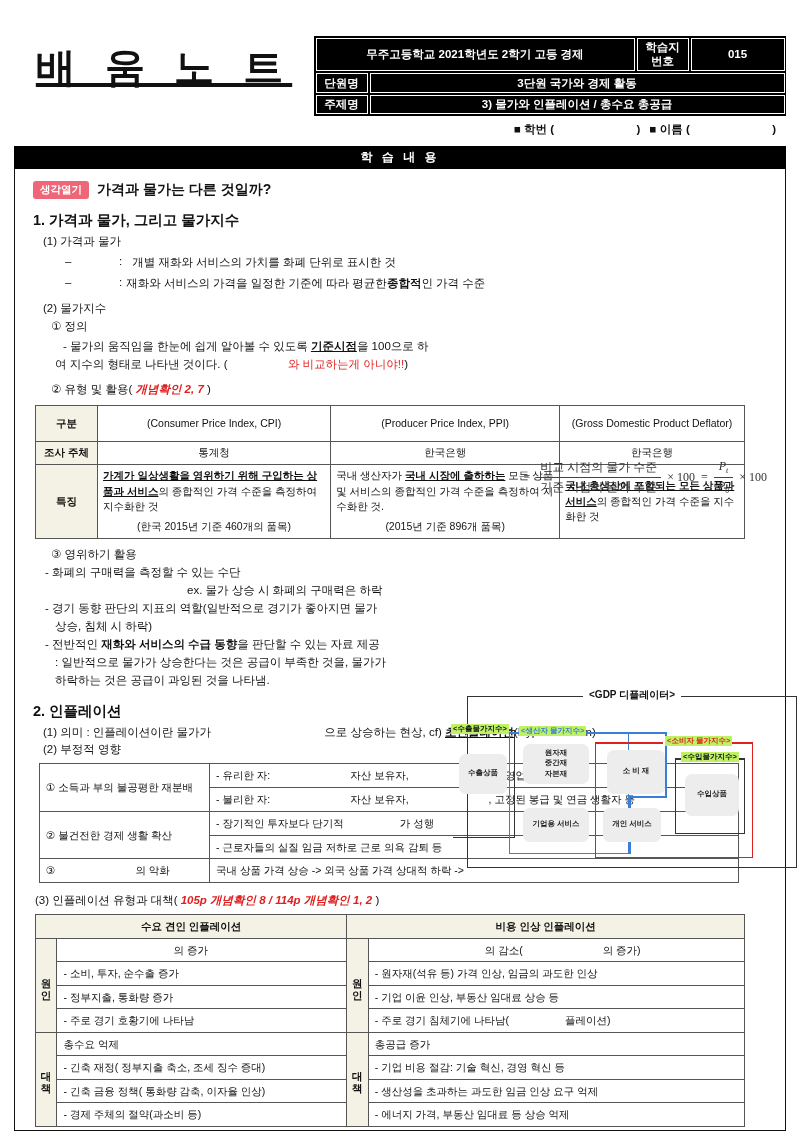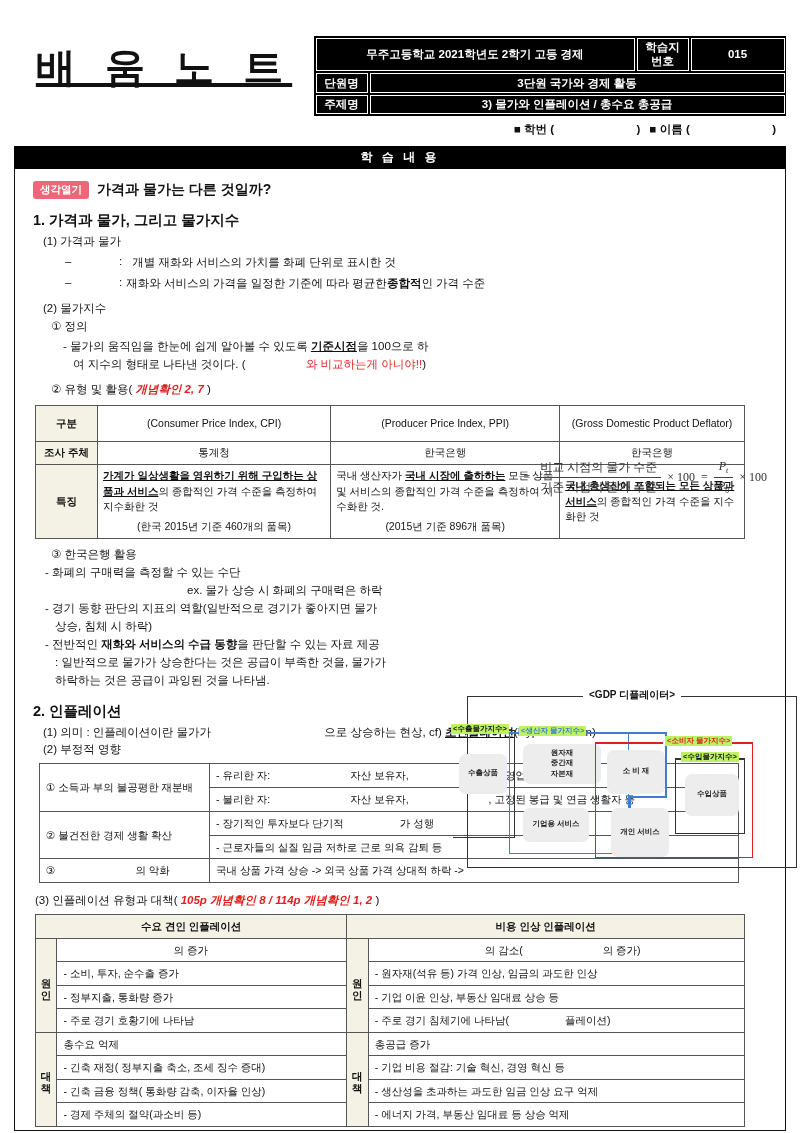--- a/index.html
+++ b/index.html
@@ -193,21 +193,21 @@
       <b>종합적</b>
       <span>인 가격 수준</span>
     </div>
 
     <div class="lvl1" style="margin-top:10px">(2) 물가지수</div>
     <div class="lvl2">① 정의</div>
 
     <div class="lvl3">
       <span>- 물가의 움직임을 한눈에 쉽게 알아볼 수 있도록 </span><b class="u">기준시점</b><span>을 100으로 하</span>
     </div>
-    <div class="lvl3" style="margin-left:54px;margin-top:1px">
+    <div class="lvl3" style="margin-left:36px;margin-top:1px">
       <span>여 지수의 형태로 나타낸 것이다. (</span>
       <span style="display:inline-block;width:54px"></span>
       <span class="red">와 비교하는게 아니야!!</span><span>)</span>
     </div>
 
     <div class="lvl2" style="margin-top:8px">
       <span>② 유형 및 활용( </span><span class="red-i">개념확인 2, 7</span><span> )</span>
     </div>
 
     <div class="formula">
@@ -249,21 +249,21 @@
           <span>국내 생산자가 </span><span class="u">국내 시장에 출하하는</span><span> 모든 상품 및 서비스의 종합적인 가격 수준을 측정하여 지수화한 것.</span>
           <span class="note">(2015년 기준 896개 품목)</span>
         </td>
         <td>
           <span class="u">국내 총생산에 포함되는 모든 상품과 서비스</span><span>의 종합적인 가격 수준을 지수화한 것</span>
         </td>
       </tr>
     </tbody>
       </table>
 
-    <div class="lvl2" style="margin-top:8px">③ 한국은행 활용</div>
+    <div class="lvl2" style="margin-top:8px">③ 영위하기 활용</div>
     <div class="lvl2" style="margin-left:26px">- 화폐의 구매력을 측정할 수 있는 수단</div>
     <div class="lvl2" style="margin-left:168px">ex. 물가 상승 시 화폐의 구매력은 하락</div>
     <div class="lvl2" style="margin-left:26px">- 경기 동향 판단의 지표의 역할(일반적으로 경기가 좋아지면 물가</div>
     <div class="lvl2" style="margin-left:36px">상승, 침체 시 하락)</div>
     <div class="lvl2" style="margin-left:26px">
       <span>- 전반적인 </span><b>재화와 서비스의 수급 동향</b><span>을 판단할 수 있는 자료 제공</span>
     </div>
     <div class="lvl2" style="margin-left:36px">: 일반적으로 물가가 상승한다는 것은 공급이 부족한 것을, 물가가</div>
     <div class="lvl2" style="margin-left:36px">하락하는 것은 공급이 과잉된 것을 나타냄.</div>
 
@@ -275,31 +275,31 @@
       <div class="brk-label" style="left:-16px; top:28px;">&lt;수출물가지수&gt;</div>
       <div class="chip" style="left:-8px; top:58px; width:48px; height:40px;">수출상품</div>
 
       <div class="brk" style="left:42px; top:36px; width:120px; height:122px; border:1.5px solid #3a7fd5; border-top:none;"></div>
       <div class="brk" style="left:42px; top:36px; width:15px; height:2px; background:#3a7fd5;"></div>
       <div class="brk" style="left:100px; top:36px; width:100px; height:2px; background:#3a7fd5;"></div>
       <div class="brk" style="left:198px; top:36px; width:2px; height:66px; background:#3a7fd5;"></div>
       <div class="brk" style="left:162px; top:100px; width:38px; height:2px; background:#3a7fd5;"></div>
       <div class="brk" style="left:162px; top:100px; width:2px; height:58px; background:#3a7fd5;"></div>
       <div class="brk-label" style="left:52px; top:30px; color:#3a7fd5;">&lt;생산자 물가지수&gt;</div>
-      <div class="chip" style="left:56px; top:48px; width:78px; height:40px; white-space:pre-line;">원자재
+      <div class="chip" style="left:56px; top:48px; width:66px; height:40px; white-space:pre-line;">원자재
 중간재
 자본재</div>
       <div class="chip" style="left:56px; top:112px; width:66px; height:34px;">기업용 서비스</div>
 
       <div class="brk" style="left:128px; top:46px; width:158px; height:116px; border:1.5px solid #e02020; border-top:none;"></div>
       <div class="brk" style="left:128px; top:46px; width:68px; height:2px; background:#e02020;"></div>
       <div class="brk" style="left:252px; top:46px; width:34px; height:2px; background:#e02020;"></div>
       <div class="brk-label" style="left:198px; top:40px; color:#e02020;">&lt;소비자 물가지수&gt;</div>
       <div class="chip" style="left:140px; top:54px; width:58px; height:44px;">소 비 재</div>
-      <div class="chip" style="left:144px; top:112px; width:58px; height:49px;">개인 서비스</div>
+      <div class="chip" style="left:136px; top:112px; width:58px; height:34px;">개인 서비스</div>
 
       <div class="brk" style="left:208px; top:62px; width:70px; height:76px; border:1.5px solid #333; border-top:none;"></div>
       <div class="brk" style="left:208px; top:62px; width:8px; height:2px; background:#333;"></div>
       <div class="brk" style="left:270px; top:62px; width:8px; height:2px; background:#333;"></div>
       <div class="brk-label" style="left:214px; top:56px;">&lt;수입물가지수&gt;</div>
       <div class="chip" style="left:218px; top:78px; width:54px; height:42px;">수입상품</div>
     </div>
 
     <h2 class="sec" style="margin-top:14px">2. 인플레이션</h2>
     <div class="lvl1">

